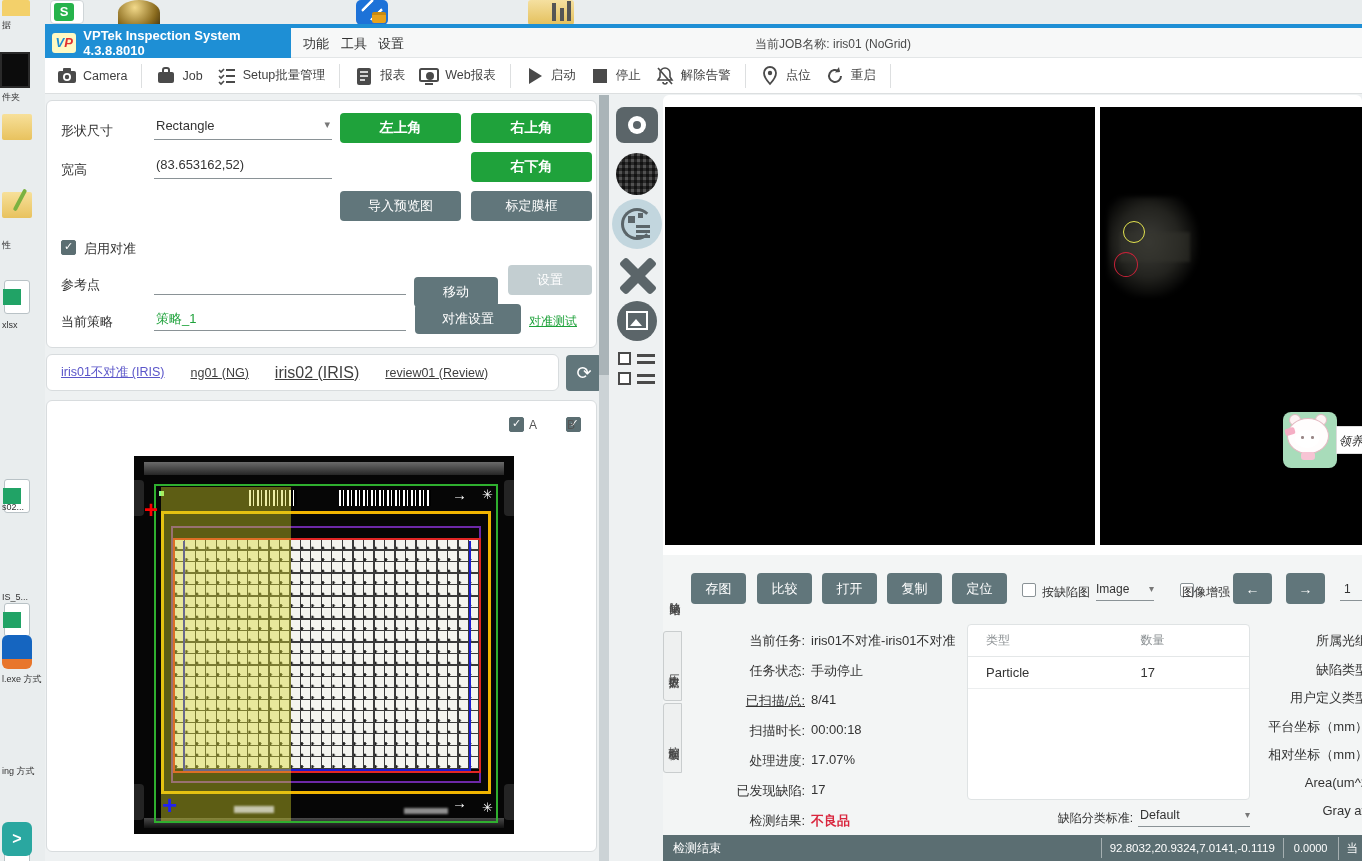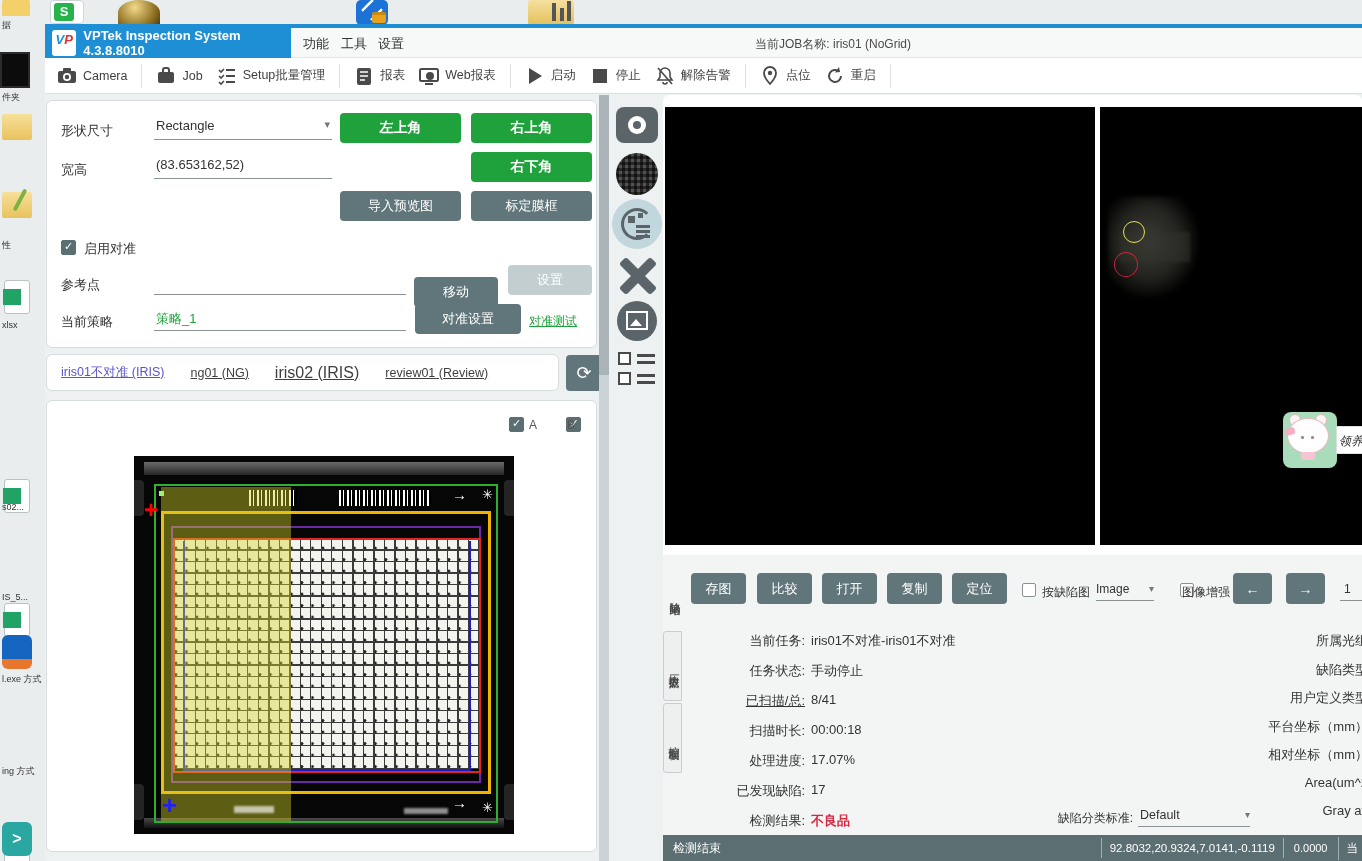--- a/index.html
+++ b/index.html
@@ -98,21 +98,21 @@
   </div>
   <div class="abs" style="left:528px;top:0;width:46px;height:25px;background:linear-gradient(#f5e0a0,#e4c05c);border-radius:3px;">
     <div class="abs" style="left:24px;top:3px;width:4px;height:18px;background:#555;"></div>
     <div class="abs" style="left:32px;top:8px;width:4px;height:13px;background:#555;"></div>
     <div class="abs" style="left:39px;top:1px;width:4px;height:20px;background:#555;"></div>
   </div>
 
   <div class="abs" style="left:45px;top:24px;width:1317px;height:4px;background:#1e8fd5;"></div>
   <div class="abs" style="left:45px;top:28px;width:1317px;height:30px;background:#f7f8f8;border-bottom:1px solid #e3e6e7;">
     <div class="abs" style="left:0;top:0;width:246px;height:30px;background:#1e8fd5;display:flex;align-items:center;gap:7px;padding-left:7px;">
-      <div style="width:26px;height:26px;background:#ffffff;border-radius:3px;text-align:center;line-height:20px;font-weight:bold;font-style:italic;font-size:13px;">
+      <div style="width:26px;height:20px;background:#fef9c3;border-radius:3px;text-align:center;line-height:20px;font-weight:bold;font-style:italic;font-size:13px;">
         <span style="color:#1e8fd5;">V</span><span style="color:#e03030;">P</span>
       </div>
       <span style="color:#fff;font-size:13px;font-weight:bold;">VPTek Inspection System 4.3.8.8010</span>
     </div>
     <span class="abs txt" style="left:258px;top:7px;">功能</span>
     <span class="abs txt" style="left:296px;top:7px;">工具</span>
     <span class="abs txt" style="left:333px;top:7px;">设置</span>
     <span class="abs" style="left:710px;top:8px;font-size:12px;color:#4a4a4a;">当前JOB名称:  iris01 (NoGrid)</span>
   </div>
 
@@ -375,20 +375,36 @@
     <div class="abs stat-label" style="left:0;top:167px;width:142px;">扫描时长:</div>
     <div class="abs stat-value" style="left:148px;top:167px;">00:00:18</div>
     <div class="abs stat-label" style="left:0;top:197px;width:142px;">处理进度:</div>
     <div class="abs stat-value" style="left:148px;top:197px;">17.07%</div>
     <div class="abs stat-label" style="left:0;top:227px;width:142px;">已发现缺陷:</div>
     <div class="abs stat-value" style="left:148px;top:227px;">17</div>
     <div class="abs stat-label" style="left:0;top:257px;width:142px;">检测结果:</div>
     <div class="abs stat-value" style="left:148px;top:257px;color:#d9253d;font-weight:bold;">不良品</div>
 
     
+    <div class="abs" style="left:304px;top:69px;width:283px;height:176px;background:#fff;border:1px solid #dfe3e4;border-radius:4px;overflow:hidden;">
+      <table class="defects">
+        <thead>
+          <tr>
+            <th style="width:55%;">类型</th>
+            <th>数量</th>
+          </tr>
+        </thead>
+        <tbody>
+          <tr>
+            <td>Particle</td>
+            <td>17</td>
+          </tr>
+        </tbody>
+      </table>
+    </div>
     <div class="abs" style="left:340px;top:255px;width:130px;font-size:12px;color:#333;text-align:right;">缺陷分类标准:</div>
     <div class="abs underline-field" style="left:475px;top:250px;width:112px;height:22px;">
       <span class="abs" style="left:2px;top:3px;font-size:12.5px;color:#333;">Default</span>
       <span class="abs" style="right:0;top:4px;color:#777;font-size:10px;">▾</span>
     </div>
 
     
     <div class="abs stat-label" style="left:570px;top:77px;width:135px;">所属光组</div>
     <div class="abs stat-label" style="left:570px;top:106px;width:135px;">缺陷类型</div>
     <div class="abs stat-label" style="left:570px;top:134px;width:135px;">用户定义类型</div>

